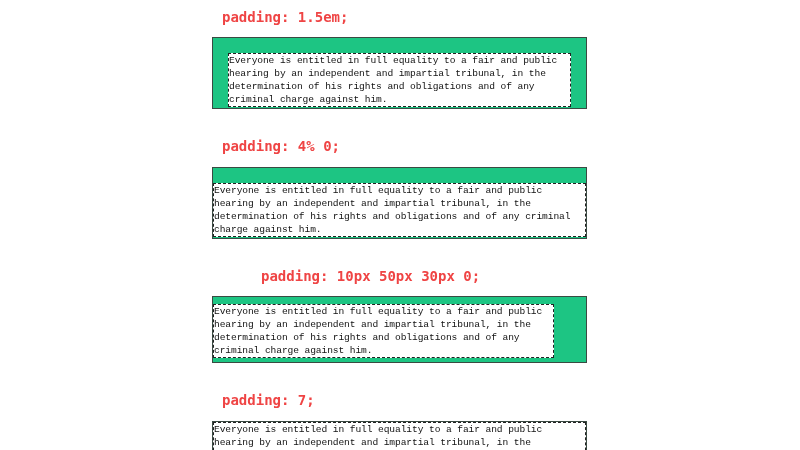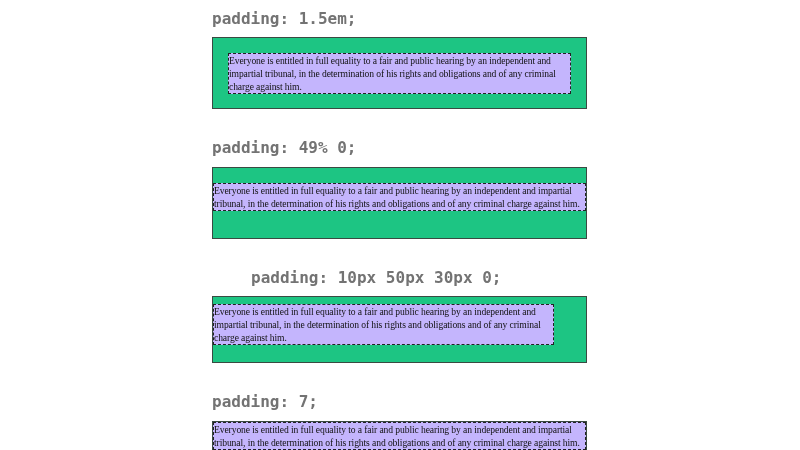--- a/index.html
+++ b/index.html
@@ -1,39 +1,39 @@
 <!DOCTYPE html>
 <html><head>
   <meta charset="utf-8">
   <style>
     html, body { margin: 0; padding: 0; background: #ffffff; }
     body { width: 800px; height: 450px; overflow: hidden; position: relative; }
     .wrap { position: absolute; left: 212px; top: 0; width: 376px; }
     .heading {
       font-family: "DejaVu Sans Mono", "Liberation Mono", monospace;
       font-weight: bold;
-      font-size: 16px;
-      color: #737373;
+      font-size: 14px;
+      color: #ef4444;
       margin: 0;
       position: absolute;
-      left: 0;
+      left: 10px;
       white-space: pre;
     }
     .box {
       position: absolute;
       left: 0;
       width: 375px;
       box-sizing: border-box;
       background: #1dc583;
       border: 1px solid #3a4a42;
     }
     .inner {
-      background: #c4b5fd;
+      background: #ffffff;
       border: 1px dashed #222;
-      font-family: Liberation Serif, serif;
+      font-family: Liberation Mono, monospace;
       font-size: 9.6px;
       line-height: 13px;
       color: #111;
       letter-spacing: -0.1px;
     }
     #h1 { top: 9px; }
     #b1 { top: 37px; height: 72px; padding: 15px; }
     #h2 { top: 138px; }
     #b2 { top: 167px; height: 72px; padding: 15px 0; }
     #h3 { top: 268px; margin-left: 39px; }
@@ -43,21 +43,21 @@
   </style>
 </head>
 <body>
 
 <div class="wrap">
   <h3 id="h1" class="heading">padding: 1.5em;</h3>
   <div id="b1" class="box">
     <div class="inner">Everyone is entitled in full equality to a fair and public hearing by an independent and impartial tribunal, in the determination of his rights and obligations and of any criminal charge against him.</div>
   </div>
 
-  <h3 id="h2" class="heading">padding: 49% 0;</h3>
+  <h3 id="h2" class="heading">padding: 4% 0;</h3>
   <div id="b2" class="box">
     <div class="inner">Everyone is entitled in full equality to a fair and public hearing by an independent and impartial tribunal, in the determination of his rights and obligations and of any criminal charge against him.</div>
   </div>
 
   <h3 id="h3" class="heading">padding: 10px 50px 30px 0;</h3>
   <div id="b3" class="box">
     <div class="inner">Everyone is entitled in full equality to a fair and public hearing by an independent and impartial tribunal, in the determination of his rights and obligations and of any criminal charge against him.</div>
   </div>
 
   <h3 id="h4" class="heading">padding: 7;</h3>

